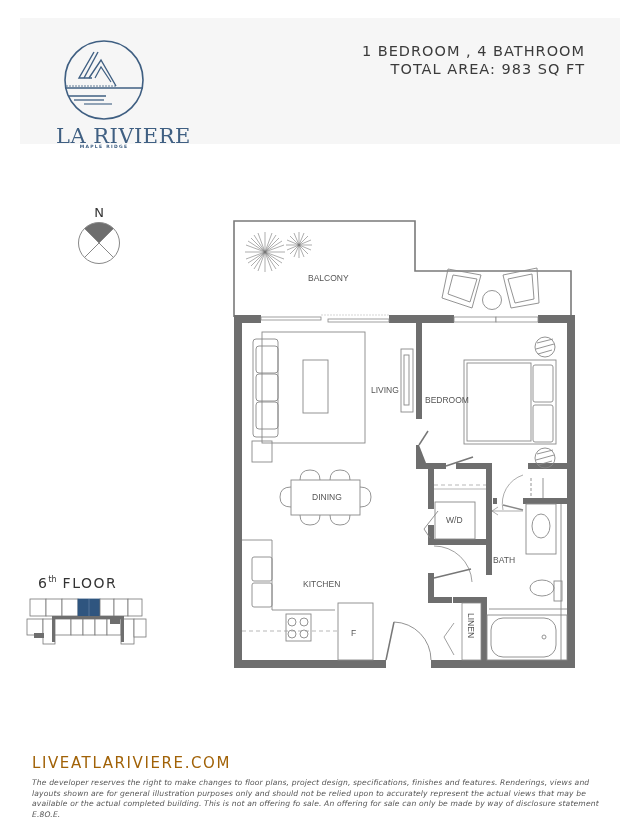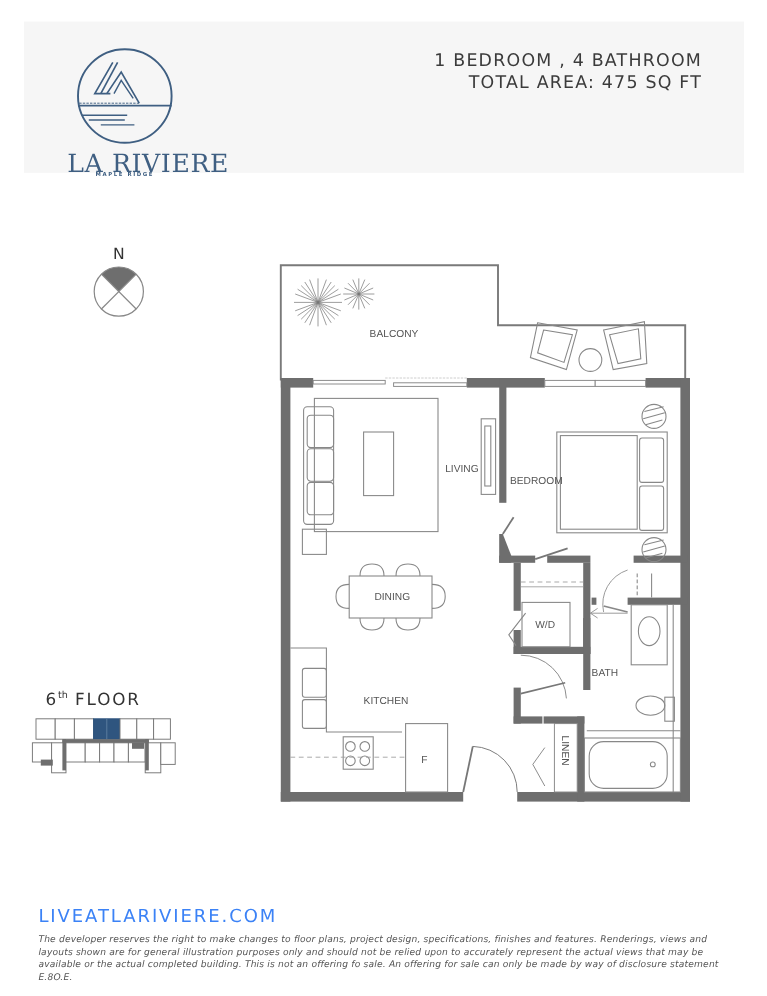--- a/index.html
+++ b/index.html
@@ -33,21 +33,21 @@
   .keyplan-title { position: absolute; left: 14px; top: 0; font-size: 14px; letter-spacing: 1.5px; color: #333; }
   .keyplan-title sup { font-size: 8px; letter-spacing: 0; }
   .keyplan svg { position: absolute; left: 0; top: 20px; }
 
   .plan { position: absolute; left: 228px; top: 215px; }
 
   .room-label { font-family: "Liberation Sans", sans-serif; font-size: 8.5px; fill: #555; }
 
   .footer-url {
     position: absolute; left: 32px; top: 754px; font-size: 15px; letter-spacing: 1.6px;
-    color: #3b82f6;
+    color: #a16207;
   }
   .disclaimer {
     position: absolute; left: 32px; top: 778px; width: 580px;
     font-size: 7.6px; line-height: 10.5px; color: #555; letter-spacing: 0.15px; font-style: italic;
   }
 </style>
 </head>
 <body>
 
 <div class="header">
@@ -63,21 +63,21 @@
       <line x1="6" y1="58" x2="44" y2="58" stroke="#3f5f82" stroke-width="1.3"></line>
       <line x1="12" y1="62" x2="42" y2="62" stroke="#3f5f82" stroke-width="1.3"></line>
       <line x1="22" y1="66" x2="50" y2="66" stroke="#3f5f82" stroke-width="1.1"></line>
     </svg>
     <div class="logo-name">LA RIVIERE</div>
     <div class="logo-sub">MAPLE RIDGE</div>
   </div>
 
   <div class="plan-info">
     <div class="plan-line">1 BEDROOM , 4 BATHROOM</div>
-    <div class="plan-line">TOTAL AREA: 475 SQ FT</div>
+    <div class="plan-line">TOTAL AREA: 983 SQ FT</div>
   </div>
 </div>
 
 <div class="north">
   <div class="north-label">N</div>
   <svg width="44" height="44" viewBox="0 0 44 44">
     <path d="M22,22 L7.5,7.5 A20.5,20.5 0 0 1 36.5,7.5 Z" fill="#6e6e6e"></path>
     <circle cx="22" cy="22" r="20.5" fill="none" stroke="#888" stroke-width="1"></circle>
     <line x1="7.5" y1="7.5" x2="36.5" y2="36.5" stroke="#888" stroke-width="1"></line>
     <line x1="36.5" y1="7.5" x2="7.5" y2="36.5" stroke="#888" stroke-width="1"></line>

